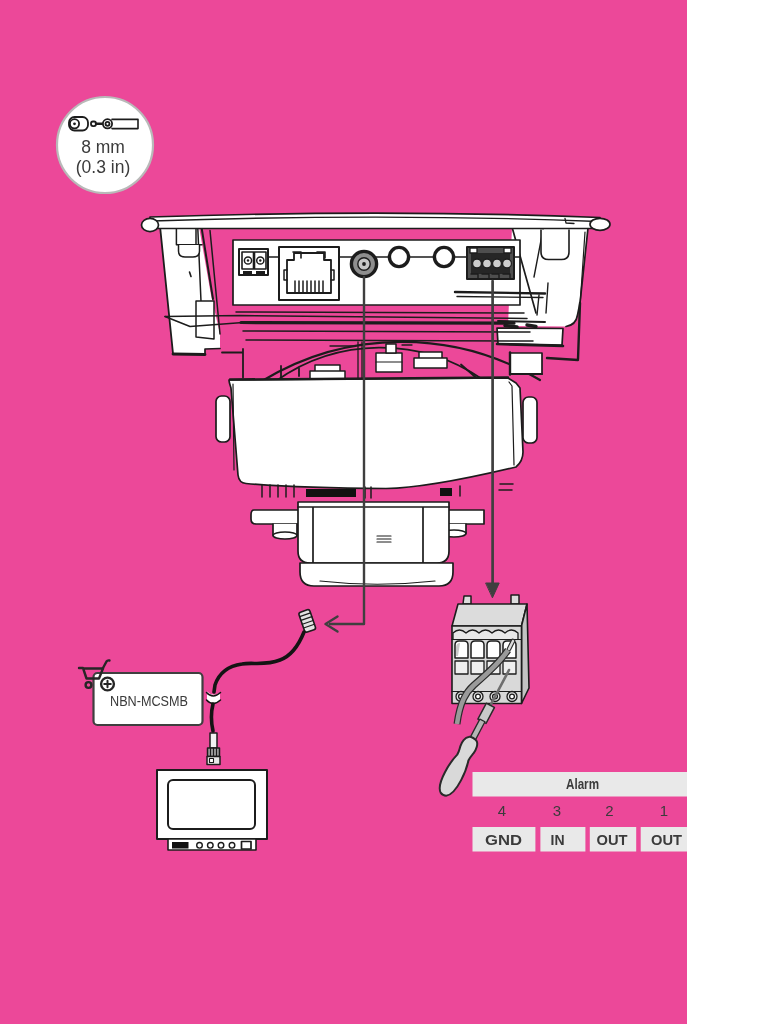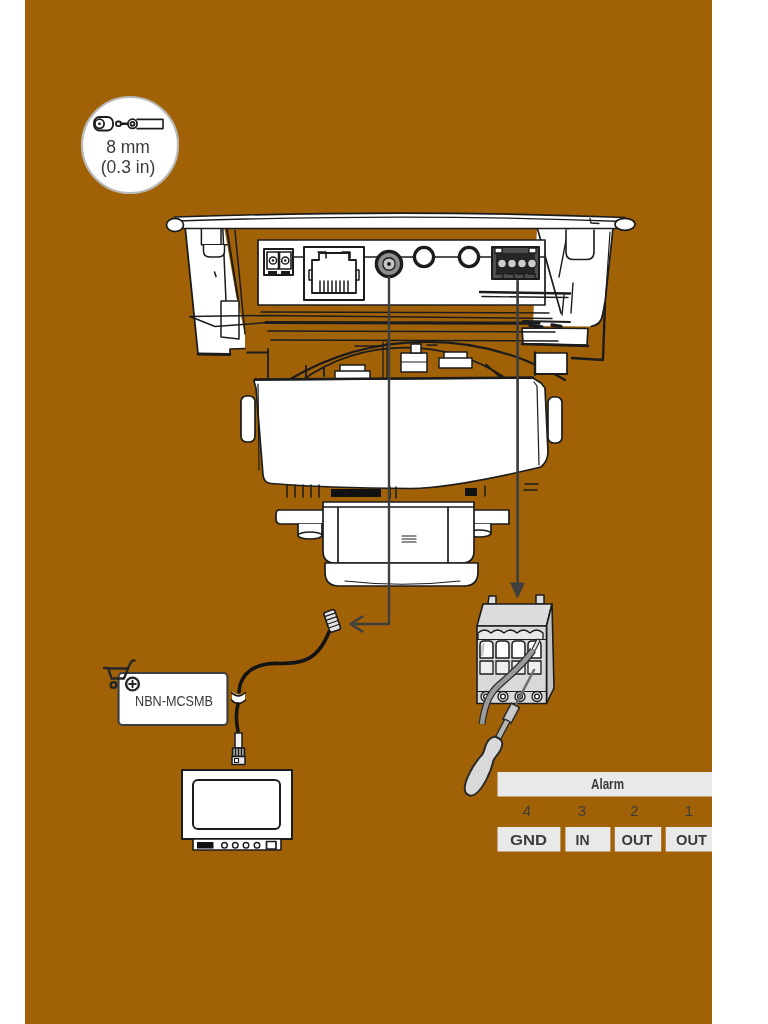--- a/index.html
+++ b/index.html
@@ -1,17 +1,17 @@
 <!DOCTYPE html>
 <html><head>
 <meta charset="utf-8">
 <style>
   html,body{margin:0;padding:0;background:#fff;}
-  .page{position:relative;width:687px;height:1024px;background:#a16207;overflow:hidden;
-        font-family:"Liberation Sans", sans-serif;margin-left:25px;}
+  .page{position:relative;width:687px;height:1024px;background:#ec4899;overflow:hidden;
+        font-family:"Liberation Sans", sans-serif;}
   svg{position:absolute;top:0;left:0;}
   text{font-family:"Liberation Sans", sans-serif;fill:#3b3b3b;}
 </style>
 </head>
 <body>
 <div class="page">
 <svg width="768" height="1024" viewBox="0 0 768 1024">
 <g fill="none" stroke="#1c1c1c" stroke-width="1.7" stroke-linecap="round" stroke-linejoin="round">
 
 <circle cx="105" cy="145" r="48" fill="#fff" stroke="#b9b9b9" stroke-width="2.2"></circle>

